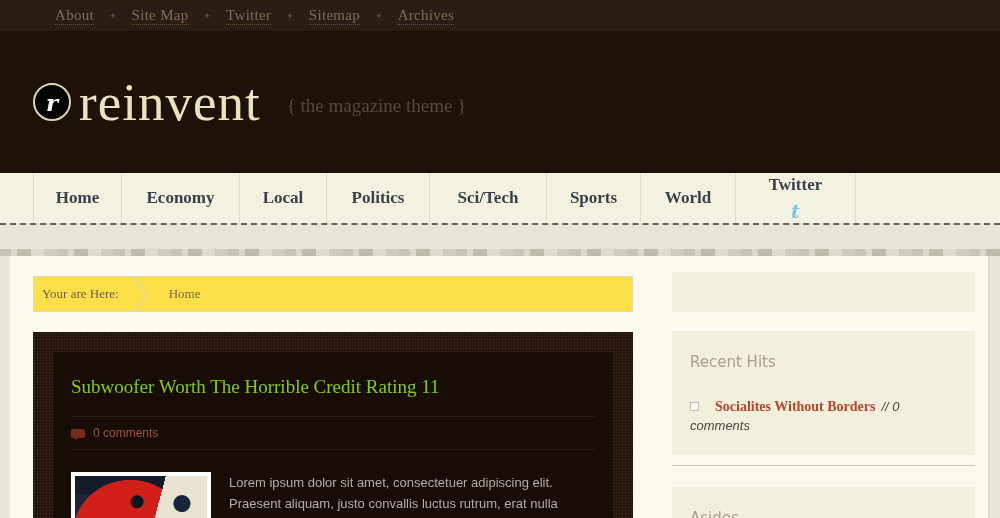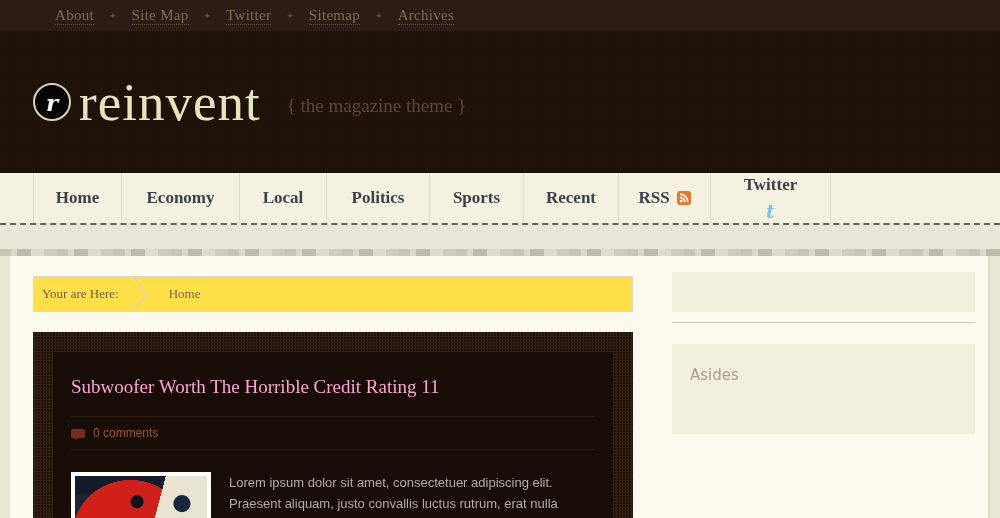--- a/index.html
+++ b/index.html
@@ -46,21 +46,21 @@
   .breadcrumb { height:36px; background:#fde047; border:1px solid #dbd8c7; display:flex; align-items:center;
                 font-size:13px; color:#6e5d49; }
   .breadcrumb .label { margin-left:8px; }
   .crumb-arrow { margin-left:14px; }
   .breadcrumb .current { margin-left:22px; color:#7a6954; text-decoration:none; }
 
   .card { margin-top:20px; background-color:#20120b;
           background-image:radial-gradient(#332015 1px, transparent 1.2px); background-size:3px 3px;
           padding:20px; }
   .card-inner { background:#180c07; padding:24px 18px 40px; min-height:230px; }
-  .post-title { font-size:19px; font-weight:normal; color:#f9a8d4; margin:0 0 18px; text-decoration:none; display:block; }
+  .post-title { font-size:19px; font-weight:normal; color:#84cc16; margin:0 0 18px; text-decoration:none; display:block; }
   .meta { display:flex; align-items:center; border-top:1px solid #2d1c12; border-bottom:1px solid #2d1c12;
           padding:9px 0; font-family:"Liberation Sans", sans-serif; font-size:12px; }
   .comment-icon { position:relative; width:14px; height:9px; background:#7a2b18; border-radius:2px; margin-right:8px; flex:none; }
   .comment-icon::after { content:""; position:absolute; left:2px; top:8px; border:3px solid transparent; border-top-color:#7a2b18; }
   .comments-count { color:#9c5743; text-decoration:none;text-align:center; }
   .published { color:#4d3d34; margin-left:32px; }
   .post-body { display:flex; margin-top:22px; }
   .thumb { width:140px; height:100px; border:4px solid #fff; flex:none; display:block;
            background:
              radial-gradient(circle at 47% 28%, #0e141d 0 6px, transparent 7px),
@@ -106,31 +106,23 @@
   <span class="logo-circle">r</span>
   <a href="#" class="site-title">reinvent</a>
   <span class="tagline">{ the magazine theme }</span>
 </div>
 
 <nav class="nav">
   <a href="#" class="nav-item w1">Home</a>
   <a href="#" class="nav-item w2">Economy</a>
   <a href="#" class="nav-item w3">Local</a>
   <a href="#" class="nav-item w4">Politics</a>
+  <a href="#" class="nav-item w5">Sci/Tech</a>
   <a href="#" class="nav-item w6">Sports</a>
-  <a href="#" class="nav-item w7">Recent</a>
-  <a href="#" class="nav-item w8">
-    <span>RSS</span>
-    <svg class="rss-icon" viewBox="0 0 14 14">
-      <rect width="14" height="14" rx="3" fill="#e8772c"></rect>
-      <circle cx="4.2" cy="10" r="1.5" fill="#fff"></circle>
-      <path d="M3 6.3 a4.7 4.7 0 0 1 4.7 4.7" stroke="#fff" stroke-width="1.7" fill="none"></path>
-      <path d="M3 3.2 a7.8 7.8 0 0 1 7.8 7.8" stroke="#fff" stroke-width="1.7" fill="none"></path>
-    </svg>
-  </a>
+  <a href="#" class="nav-item w7">World</a>
   <a href="#" class="nav-item w9">
     <span>Twitter</span>
     <span class="tw-icon">t</span>
   </a>
 </nav>
 
 <div class="band">
   <div class="grunge"></div>
 </div>
 
@@ -159,20 +151,26 @@
         </div>
       </div>
     </div>
 
   </div>
 
   <div class="sidebar">
 
     <div class="sb-box sb-banner"></div>
 
+    <div class="sb-box sb-widget">
+      <h3 class="sb-title">Recent Hits</h3>
+      <div class="sb-item">
+        <span class="ph"></span><a href="#">Socialites Without Borders</a><i>// 0 comments</i>
+      </div>
+    </div>
 
     <hr class="sb-div">
 
     <div class="sb-box sb-asides">
       <h3 class="sb-title">Asides</h3>
     </div>
 
   </div>
 
 </div>

